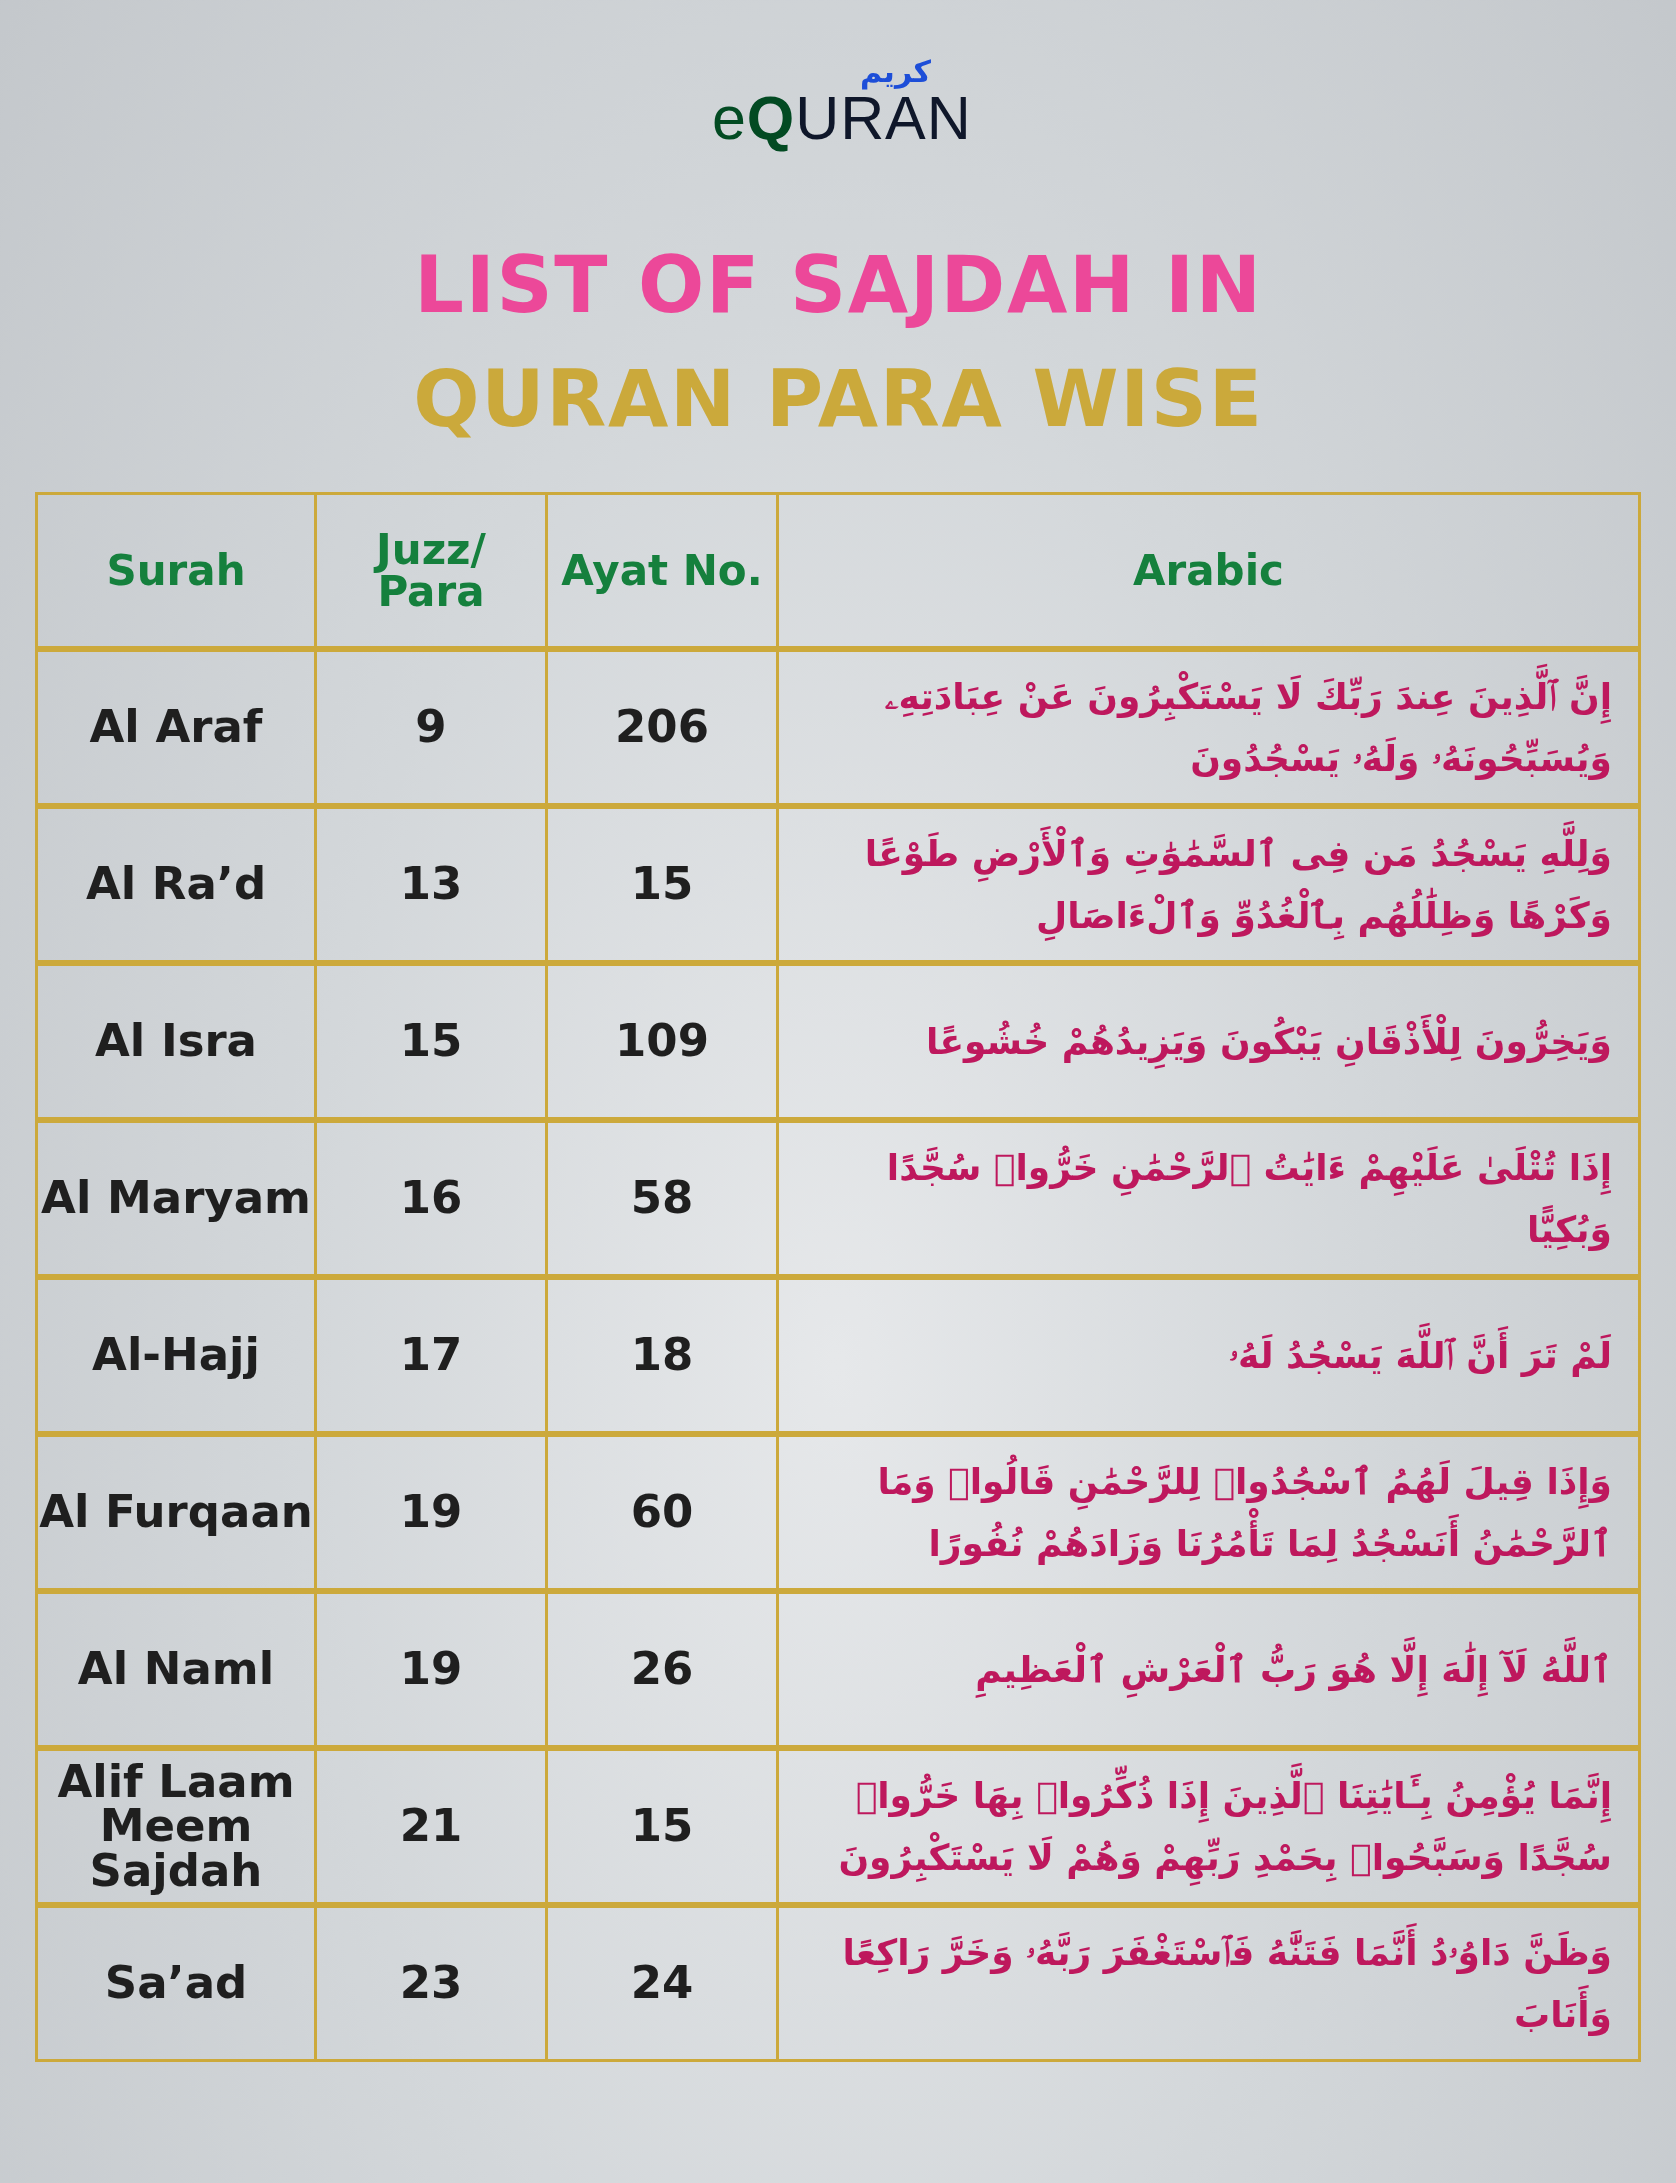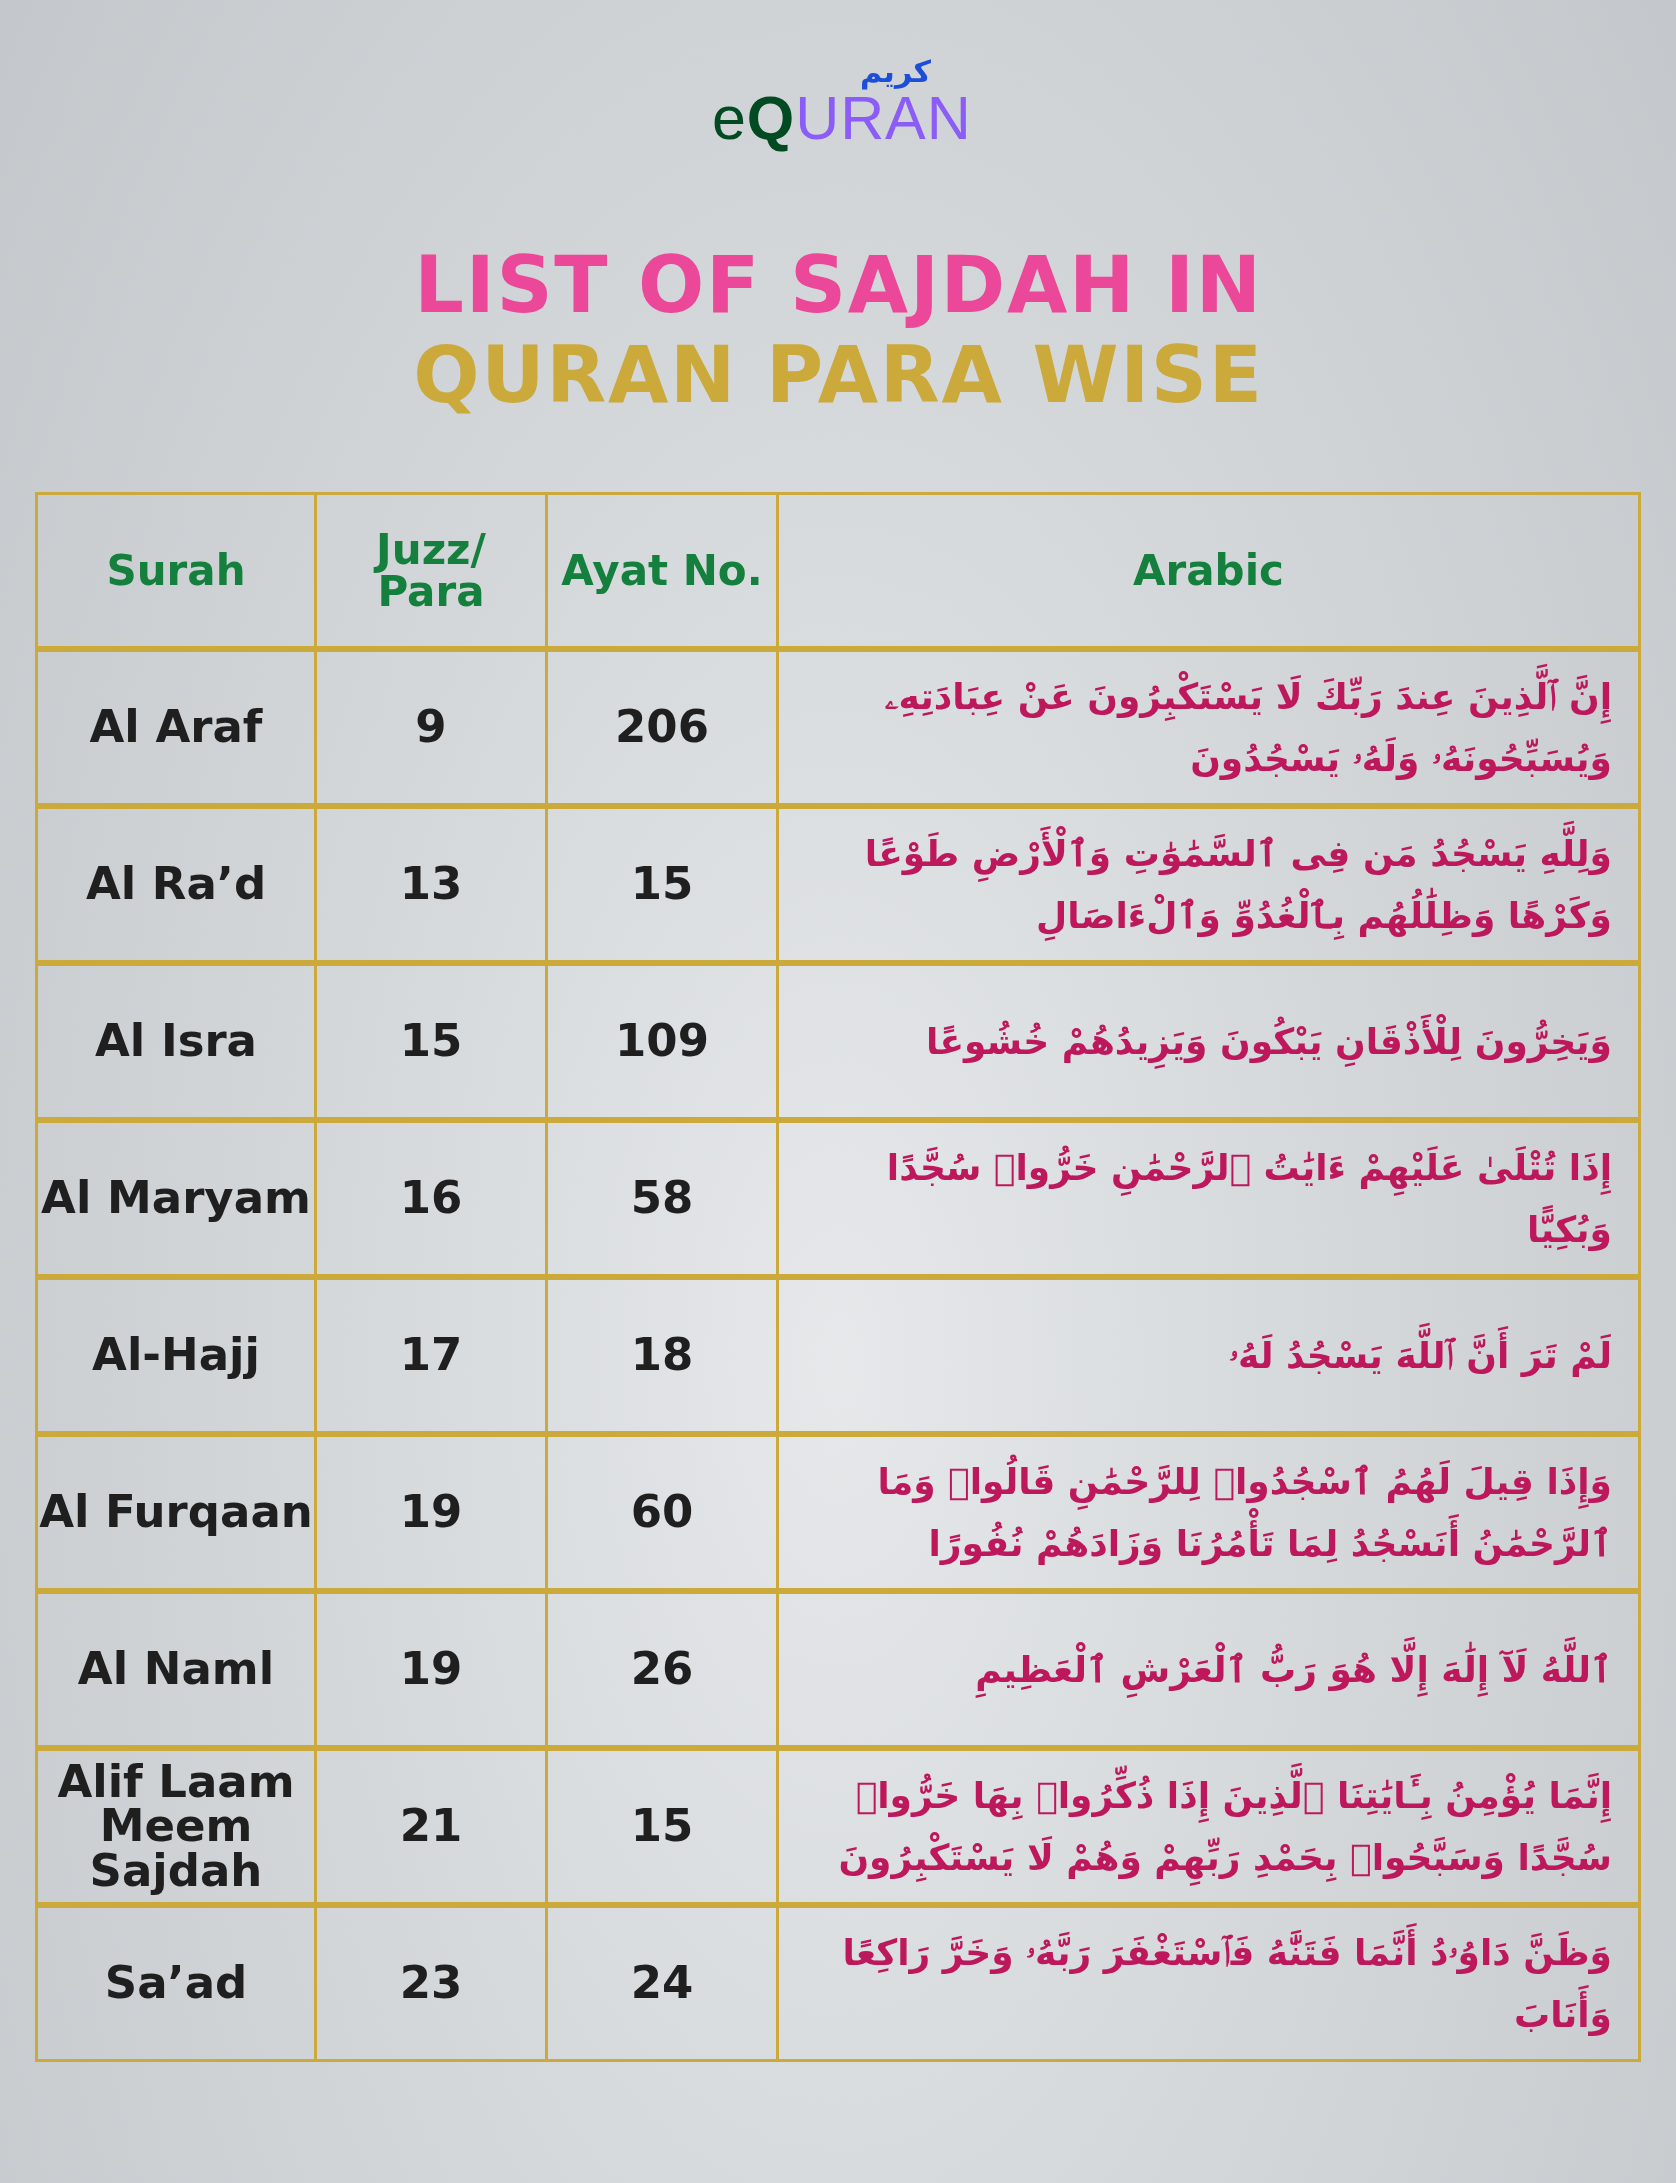--- a/index.html
+++ b/index.html
@@ -14,29 +14,29 @@
   .logo .ar {
     position:absolute; right:65px; top:0px; font-size:30px; font-weight:bold;
     color:#1d4ed8; font-family:"DejaVu Sans", sans-serif; line-height:1;
   }
   .logo .en {
     position:absolute; left:22px; top:31px; font-size:61px; line-height:1;
     letter-spacing:0.9px; font-family:"Liberation Sans", sans-serif;
   }
   .logo .en .e { color:#024a22; }
   .logo .en .q { color:#024a22; font-weight:bold; }
-  .logo .en .rest { color:#8b5cf6; }
+  .logo .en .rest { color:#0f172a; }
 
   .title {
     position:absolute; left:0; width:1677px; text-align:center;
     font-family:"DejaVu Sans", sans-serif; font-weight:bold; line-height:1;
     letter-spacing:1.7px;
   }
   .title.l1 { top:246px; font-size:78px; color:#ec4899; }
-  .title.l2 { top:336px; font-size:78px; color:#cba93b; }
+  .title.l2 { top:360px; font-size:78px; color:#cba93b; }
 
   table.sajdah {
     position:absolute; left:35px; top:492px; width:1606px;
     border-collapse:collapse; table-layout:fixed;
   }
   table.sajdah td, table.sajdah th {
     border:3.1px solid #cca93b; padding:0; text-align:center; vertical-align:middle;
   }
   table.sajdah th {
     height:151px; color:#15803d; font-size:42px; font-weight:bold; line-height:1.0;

